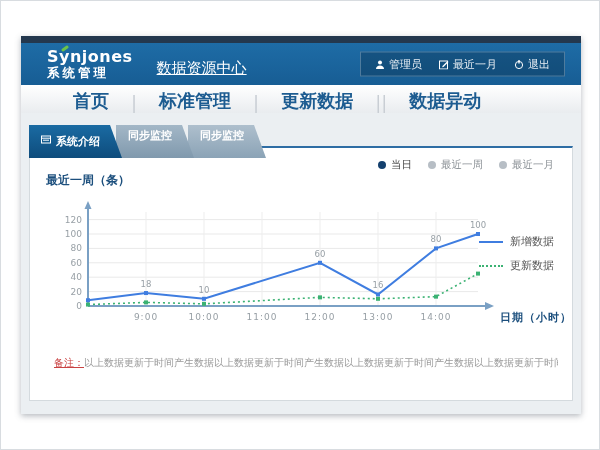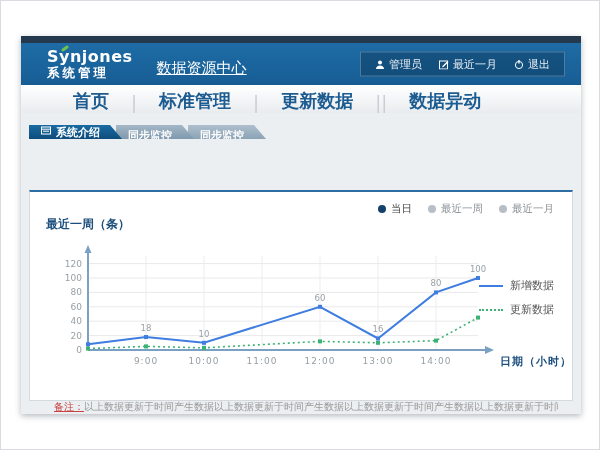--- a/index.html
+++ b/index.html
@@ -14,25 +14,25 @@
   .company{font-size:12.5px;font-weight:bold;letter-spacing:3px;display:block;}
   .app-title{color:#fff;font-size:15px;margin-left:24px;padding-top:8px;text-decoration:underline;}
   .user-pill{position:absolute;right:16px;top:50%;transform:translateY(-50%);background:rgba(8,42,70,.35);border:1px solid rgba(255,255,255,.25);border-radius:0;display:flex;gap:17px;padding:4px 14px;color:#e8eef4;font-size:11px;align-items:center;}
   .user-item{display:flex;gap:4px;align-items:center;cursor:pointer;white-space:nowrap;}
   .user-item svg{display:block;}
   .navbar{height:28px;background:linear-gradient(#ffffff,#e9ecef);border-bottom:1px solid #ccd2d8;display:flex;align-items:flex-end;font-size:18px;font-weight:bold;color:#1d5c91;padding-left:30px;}
   .nav-item{padding:0 22px;cursor:pointer;white-space:nowrap;}
   .nav-sep{color:#c9ced4;font-weight:normal;}
   .content{position:absolute;top:77px;left:0;right:0;bottom:0;background:#ebeff2;}
   .tabs{display:flex;margin:12px 0 0 8px;height:21px;position:relative;}
-  .tab{height:14px;line-height:21px;color:#fff;font-size:11px;font-weight:bold;padding:0 22px 0 12px;clip-path:polygon(0 0,calc(100% - 12px) 0,100% 100%,0 100%);cursor:pointer;white-space:nowrap;}
+  .tab{height:33px;line-height:21px;color:#fff;font-size:11px;font-weight:bold;padding:0 22px 0 12px;clip-path:polygon(0 0,calc(100% - 12px) 0,100% 100%,0 100%);cursor:pointer;white-space:nowrap;}
   .tab.active{background:linear-gradient(#1a6ba3,#0e4c7c);z-index:3;display:flex;align-items:center;gap:5px;}
   .tab.in1{background:linear-gradient(#a3b7c7,#8099ad);margin-left:-6px;z-index:2;}
   .tab.in2{background:linear-gradient(#aebfcd,#8ba3b6);margin-left:-6px;z-index:1;}
-  .card{position:absolute;left:8px;right:8px;top:33px;bottom:13px;background:#fff;border:1px solid #d4dade;border-top:2px solid #2e6da4;margin-top:44px;}
+  .card{position:absolute;left:8px;right:8px;top:33px;bottom:13px;background:#fff;border:1px solid #d4dade;border-top:2px solid #2e6da4;}
   .filters{position:absolute;top:10px;right:18px;display:flex;gap:16px;align-items:center;font-size:10.5px;color:#8b9196;}
   .filter{display:flex;align-items:center;gap:5px;cursor:pointer;}
   .dot{width:8px;height:8px;border-radius:50%;background:#b7bec5;}
   .filter.sel .dot{background:#14406e;}
   .filter.sel{color:#444;}
   .y-title{position:absolute;left:16px;top:24px;color:#1c4f7d;font-weight:bold;font-size:12px;}
   .chart-svg{position:absolute;left:18px;top:40px;}
   .legend{position:absolute;right:18px;top:86px;font-size:11px;color:#555;}
   .legend-item{display:flex;align-items:center;gap:7px;margin-bottom:9px;}
   .ls{width:24px;height:0;border-top:2px solid #3f7de0;}

